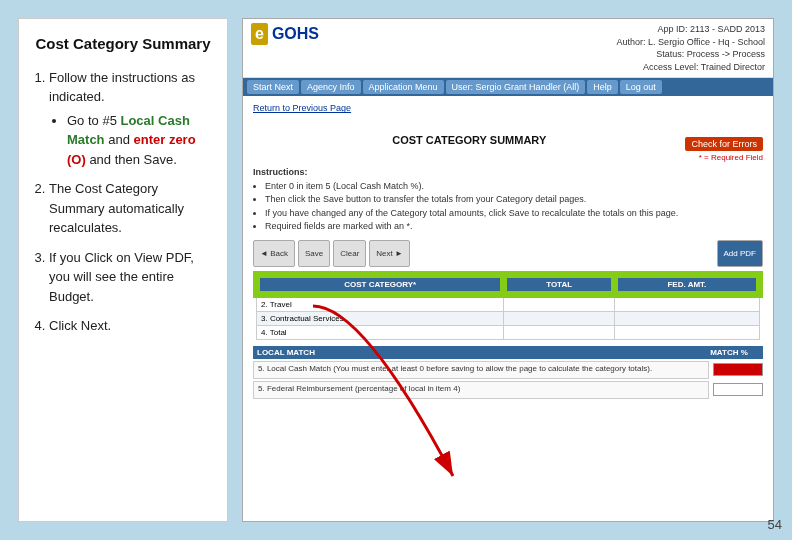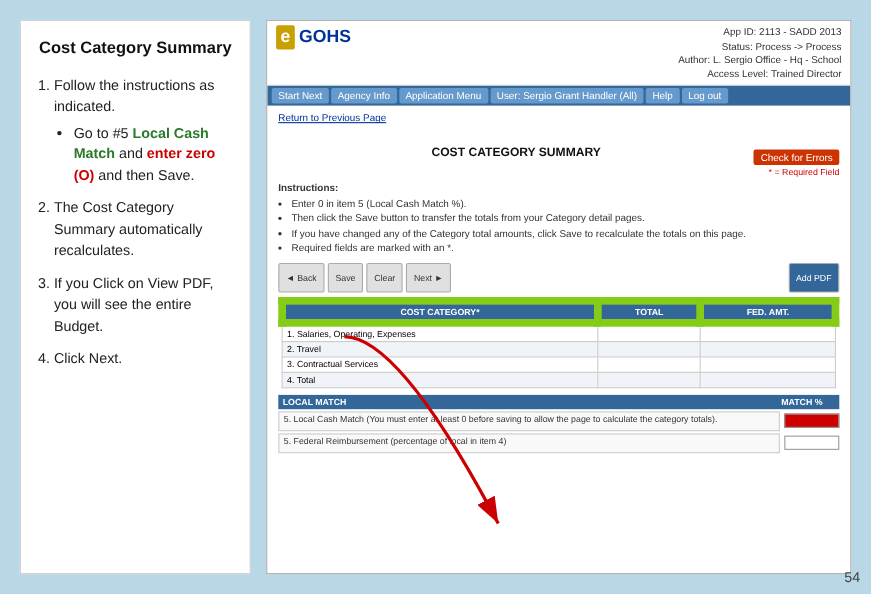--- a/index.html
+++ b/index.html
@@ -368,22 +368,22 @@
   <div class="right-panel">
     <div class="egohs-frame">
 
       <div class="egohs-header">
         <div class="egohs-logo">
           <span class="logo-e">e</span>
           <span class="logo-gohs">GOHS</span>
         </div>
         <div class="header-info">
           <div>App ID: 2113 - SADD 2013</div>
+          <div>Author: L. Sergio Office - Hq - School</div>
           <div>Status: Process -&gt; Process</div>
-          <div>Author: L. Sergio Office - Hq - School</div>
           <div>Access Level: Trained Director</div>
         </div>
       </div>
 
       <div class="egohs-nav">
         <button class="nav-btn">Start Next</button>
         <button class="nav-btn">Agency Info</button>
         <button class="nav-btn">Application Menu</button>
         <button class="nav-btn">User: Sergio  Grant Handler (All)</button>
         <button class="nav-btn">Help</button>
@@ -427,25 +427,20 @@
         <table class="cost-table">
           <thead>
             <tr>
               <th>COST CATEGORY*</th>
               <th>TOTAL</th>
               <th>FED. AMT.</th>
             </tr>
           </thead>
           <tbody>
             <tr>
-              <td>1. Salaries, Operating, Expenses</td>
-              <td></td>
-              <td></td>
-            </tr>
-            <tr>
               <td>2. Travel</td>
               <td></td>
               <td></td>
             </tr>
             <tr>
               <td>3. Contractual Services</td>
               <td></td>
               <td></td>
             </tr>
             <tr>

